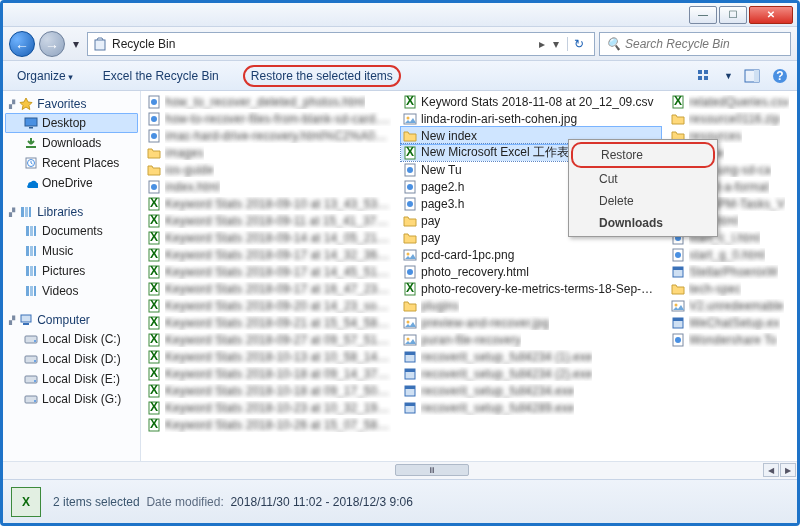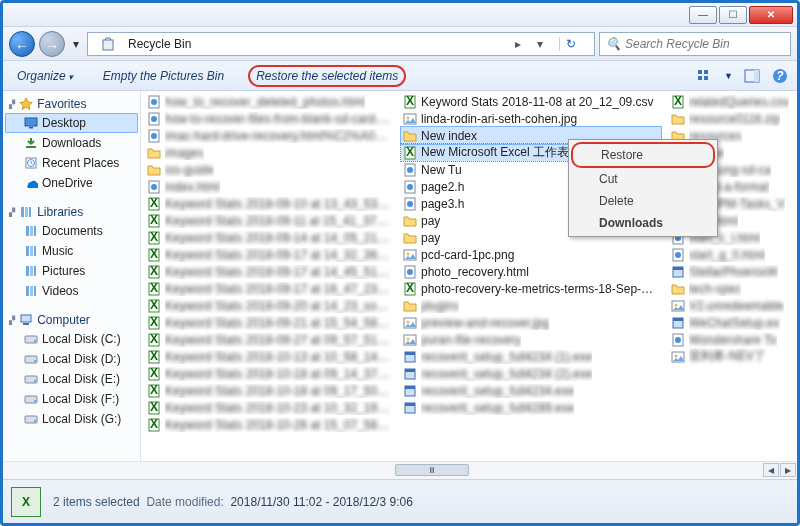--- a/index.html
+++ b/index.html
@@ -5,27 +5,27 @@
   * { box-sizing: border-box; font-family: "Segoe UI", Tahoma, sans-serif; font-size: 12px; }
   html,body { margin:0; padding:0; }
   .window { width:800px; height:526px; border:3px solid #1e73c8; border-radius:4px; background:#fff; display:flex; flex-direction:column; position:relative; }
   .titlebar { height:24px; background:linear-gradient(#f5f8fc,#e4ecf7); display:flex; align-items:center; justify-content:flex-end; padding:0 4px; border-bottom:1px solid #c8d4e6; }
   .wbtn { width:28px; height:18px; margin-left:2px; border:1px solid #7a8aa3; border-radius:2px; background:linear-gradient(#fdfefe,#dfe7f3); display:flex; align-items:center; justify-content:center; font-size:10px; color:#355; cursor:default;}
   .wbtn.close { background:linear-gradient(#f28b82,#d93025); border-color:#a52714; width:44px; color:#fff; font-weight:bold;}
   .navbar { height:34px; display:flex; align-items:center; gap:4px; padding:2px 6px; background:linear-gradient(#f3f6fb,#e6ecf5); border-bottom:1px solid #c8d4e6;}
   .navbtn { width:26px; height:26px; border-radius:50%; background:radial-gradient(circle at 30% 30%,#6fb3ff,#1a5fb4); color:#fff; display:flex; align-items:center; justify-content:center; border:1px solid #0b4d9b; font-size:14px;}
   .navbtn.fwd { background:radial-gradient(circle at 30% 30%,#ccd7e6,#8fa3bf); border-color:#6c7f9b;}
   .smalldrop { width:14px; text-align:center; color:#334; }
-  .address { flex:1; display:flex; align-items:center; border:1px solid #97acc7; background:#fff; height:24px; padding:0 12px; gap:12px; }
+  .address { flex:1; display:flex; align-items:center; border:1px solid #97acc7; background:#fff; height:24px; padding:0 4px; gap:4px; }
   .addricon { width:16px; height:16px; display:flex; align-items:center; justify-content:center; }
   .addrtxt { flex:1; color:#222; }
   .addrdrop { color:#555; padding:0 4px;}
   .addrref { border-left:1px solid #c4cfde; padding:0 6px; color:#1a5fb4;}
   .search { width:192px; border:1px solid #97acc7; background:#fff; height:24px; display:flex; align-items:center; padding:0 6px; color:#777; font-style:italic; gap:4px;}
-  .toolbar { height:30px; display:flex; align-items:center; gap:18px; padding:0 8px; background:linear-gradient(#f1f6fd,#e2ecf9); border-bottom:1px solid #c8d4e6;font-style:italic;}
+  .toolbar { height:30px; display:flex; align-items:center; gap:18px; padding:0 8px; background:linear-gradient(#f1f6fd,#e2ecf9); border-bottom:1px solid #c8d4e6;}
   .tbtn { color:#1a3d6d; padding:2px 6px; border-radius:3px; }
   .tbtn.restoresel { border:2px solid #d9342b; border-radius:12px; padding:2px 6px; }
   .tbtn.drop::after{ content:" ▾"; font-size:9px; color:#1a3d6d;}
   .tb-right { margin-left:auto; display:flex; align-items:center; gap:10px; color:#1a3d6d;}
   .tbicon { width:18px; height:18px; display:flex; align-items:center; justify-content:center;}
   .body { flex:1; display:flex; overflow:hidden; }
   .nav { width:138px; border-right:1px solid #dbe3ee; padding:4px 2px; overflow:hidden; background:#fbfcfe;}
   .navgroup { margin-bottom:10px; }
   .navhdr { display:flex; align-items:center; gap:4px; padding:2px 4px; color:#1a3d6d; }
   .navhdr .tri { color:#7a8aa3; font-size:8px;}
@@ -85,21 +85,21 @@
       <span class="addrref">↻</span>
     </div>
     <div class="search">
       <span>🔍</span>
       <span>Search Recycle Bin</span>
     </div>
   </div>
 
   <div class="toolbar">
     <div class="tbtn drop">Organize</div>
-    <div class="tbtn">Empty the Pictures Bin</div>
+    <div class="tbtn">Excel the Recycle Bin</div>
     <div class="tbtn restoresel">Restore the selected items</div>
     <div class="tb-right">
       <div class="tbicon">
         <svg width="16" height="14">
             <rect x="1" y="1" width="4" height="4" fill="#3a71b8"></rect>
             <rect x="7" y="1" width="4" height="4" fill="#3a71b8"></rect>
             <rect x="1" y="7" width="4" height="4" fill="#3a71b8"></rect>
             <rect x="7" y="7" width="4" height="4" fill="#3a71b8"></rect>
           </svg>
       </div>
@@ -260,29 +260,20 @@
             </span>
             <span>Local Disk (E:)</span>
           </div>
           <div class="navitem">
             <span class="nicon">
               <svg width="14" height="14">
                 <rect x="1" y="4" width="12" height="7" rx="1" fill="#d7dfe9" stroke="#7a8aa3"></rect>
                 <circle cx="11" cy="9" r="1" fill="#4a90e2"></circle>
               </svg>
             </span>
-            <span>Local Disk (F:)</span>
-          </div>
-          <div class="navitem">
-            <span class="nicon">
-              <svg width="14" height="14">
-                <rect x="1" y="4" width="12" height="7" rx="1" fill="#d7dfe9" stroke="#7a8aa3"></rect>
-                <circle cx="11" cy="9" r="1" fill="#4a90e2"></circle>
-              </svg>
-            </span>
             <span>Local Disk (G:)</span>
           </div>
         </div>
 
     </div>
 
     <div class="files">
       <div class="col c1" id="col1">
           <div class="row blur">
             <span class="fico">
@@ -761,30 +752,20 @@
             <span class="ftxt">WeChatSetup.ex</span>
           </div>
           <div class="row blur">
             <span class="fico">
               <svg width="14" height="14">
                 <rect x="2" y="1" width="10" height="12" fill="#fff" stroke="#7a8aa3"></rect>
                 <circle cx="7" cy="7" r="3" fill="#4a90e2"></circle>
               </svg>
             </span>
             <span class="ftxt">Wondershare To</span>
-          </div>
-          <div class="row blur">
-            <span class="fico">
-              <svg width="14" height="14">
-                <rect x="1" y="2" width="12" height="10" fill="#fff" stroke="#7a8aa3"></rect>
-                <circle cx="5" cy="6" r="1.5" fill="#f2b84b"></circle>
-                <path d="M2 11l3-3 2 2 3-4 3 5z" fill="#6fa8dc"></path>
-              </svg>
-            </span>
-            <span class="ftxt">雷利希-NEV了</span>
           </div>
         </div>
 
       <div class="ctxmenu">
         <div class="ctxitem hi">Restore</div>
         <div class="ctxitem">Cut</div>
         <div class="ctxitem">Delete</div>
         <div class="ctxitem bold">Downloads</div>
       </div>
     </div>

